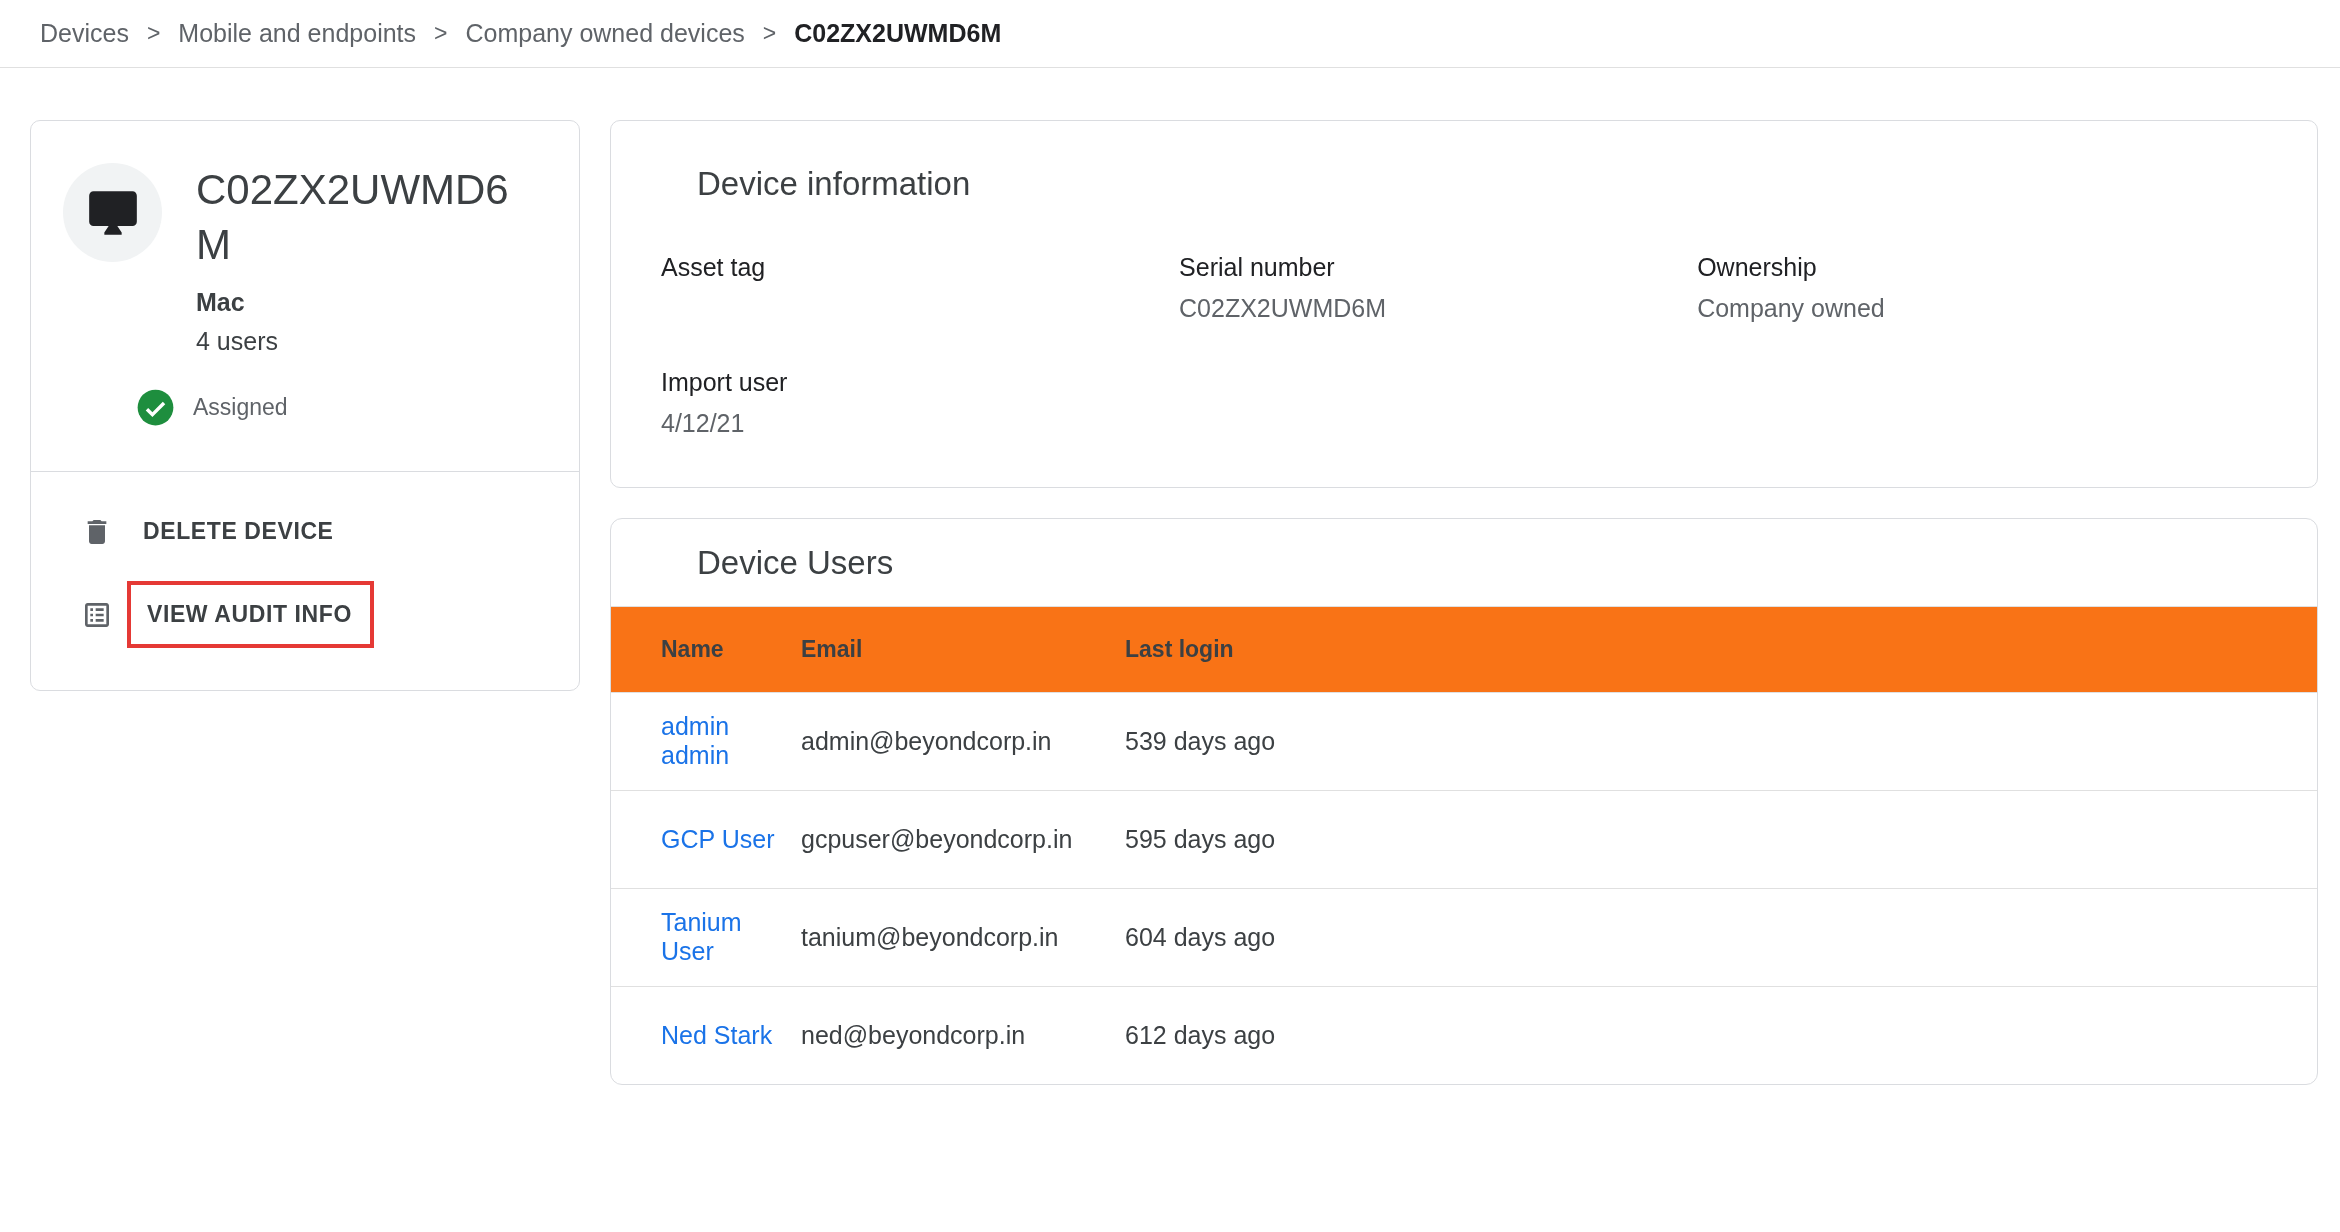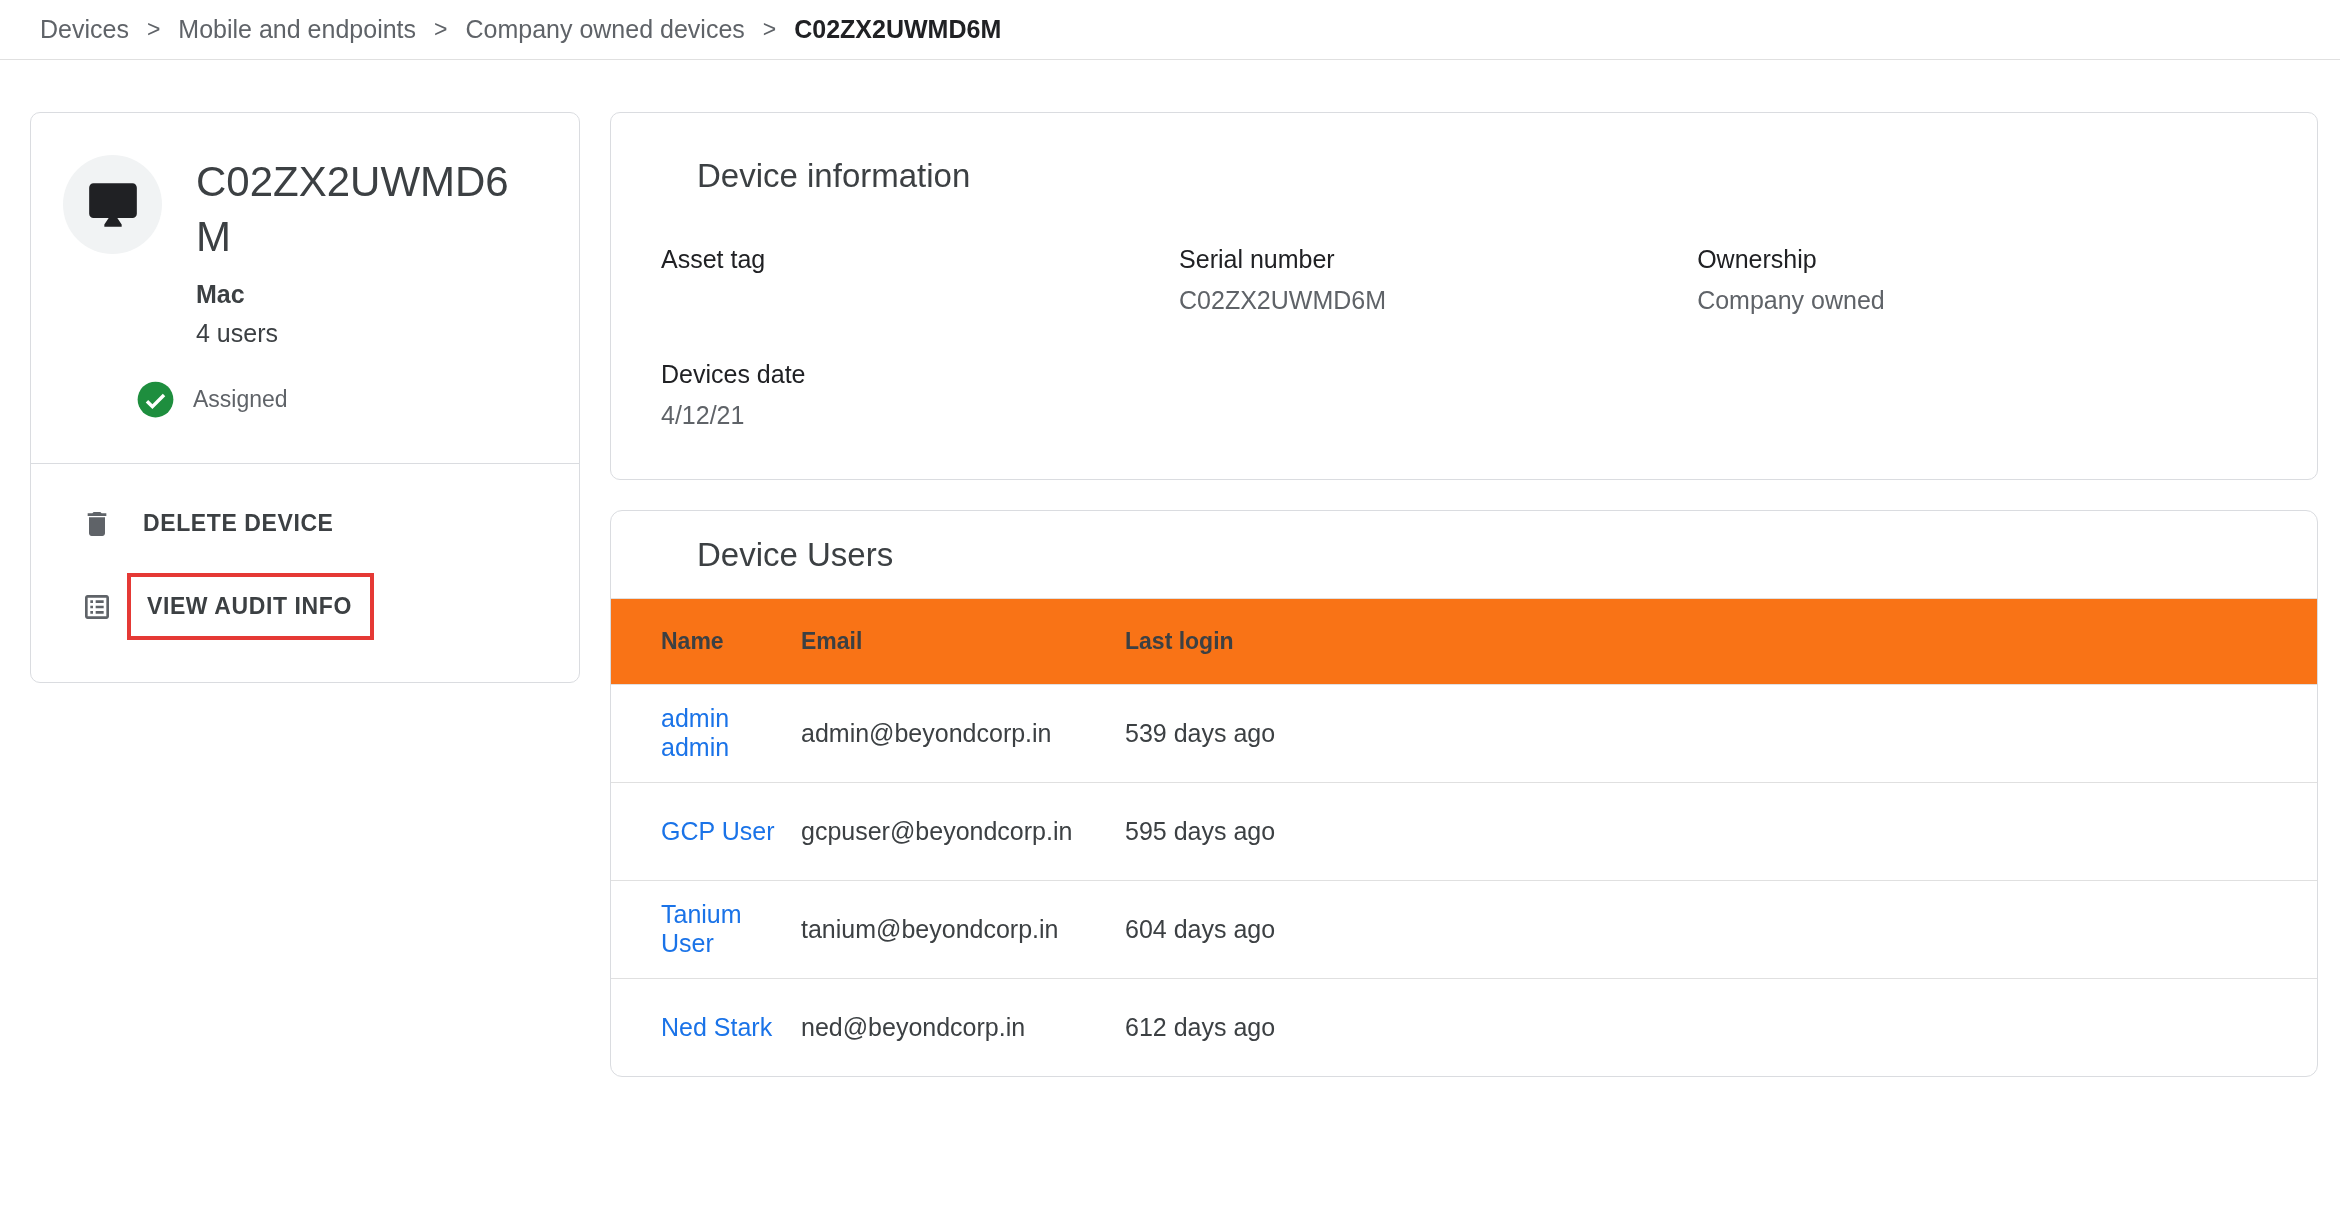--- a/index.html
+++ b/index.html
@@ -7,21 +7,21 @@
   body {
     width: 2340px;
     min-height: 1232px;
     font-family: "Liberation Sans", "DejaVu Sans", sans-serif;
     color: #202124;
     position: relative;
   }
 
   
   .breadcrumb-bar {
-    height: 60px;
+    height: 68px;
     display: flex;
     align-items: center;
     padding: 3px 40px;
     border-bottom: 1px solid #e0e0e0;
     background: #fff;
   }
   .crumb {
     font-size: 25px;
     color: #5f6368;
     cursor: pointer;
@@ -248,21 +248,21 @@
         </div>
         <div class="field">
           <div class="field-label">Serial number</div>
           <div class="field-value">C02ZX2UWMD6M</div>
         </div>
         <div class="field">
           <div class="field-label">Ownership</div>
           <div class="field-value">Company owned</div>
         </div>
         <div class="field">
-          <div class="field-label">Devices date</div>
+          <div class="field-label">Import user</div>
           <div class="field-value">4/12/21</div>
         </div>
       </div>
     </div>
 
     <div class="card users-card">
       <div class="users-header">
         <h2 class="card-title">Device Users</h2>
       </div>
       <table class="users-table">

